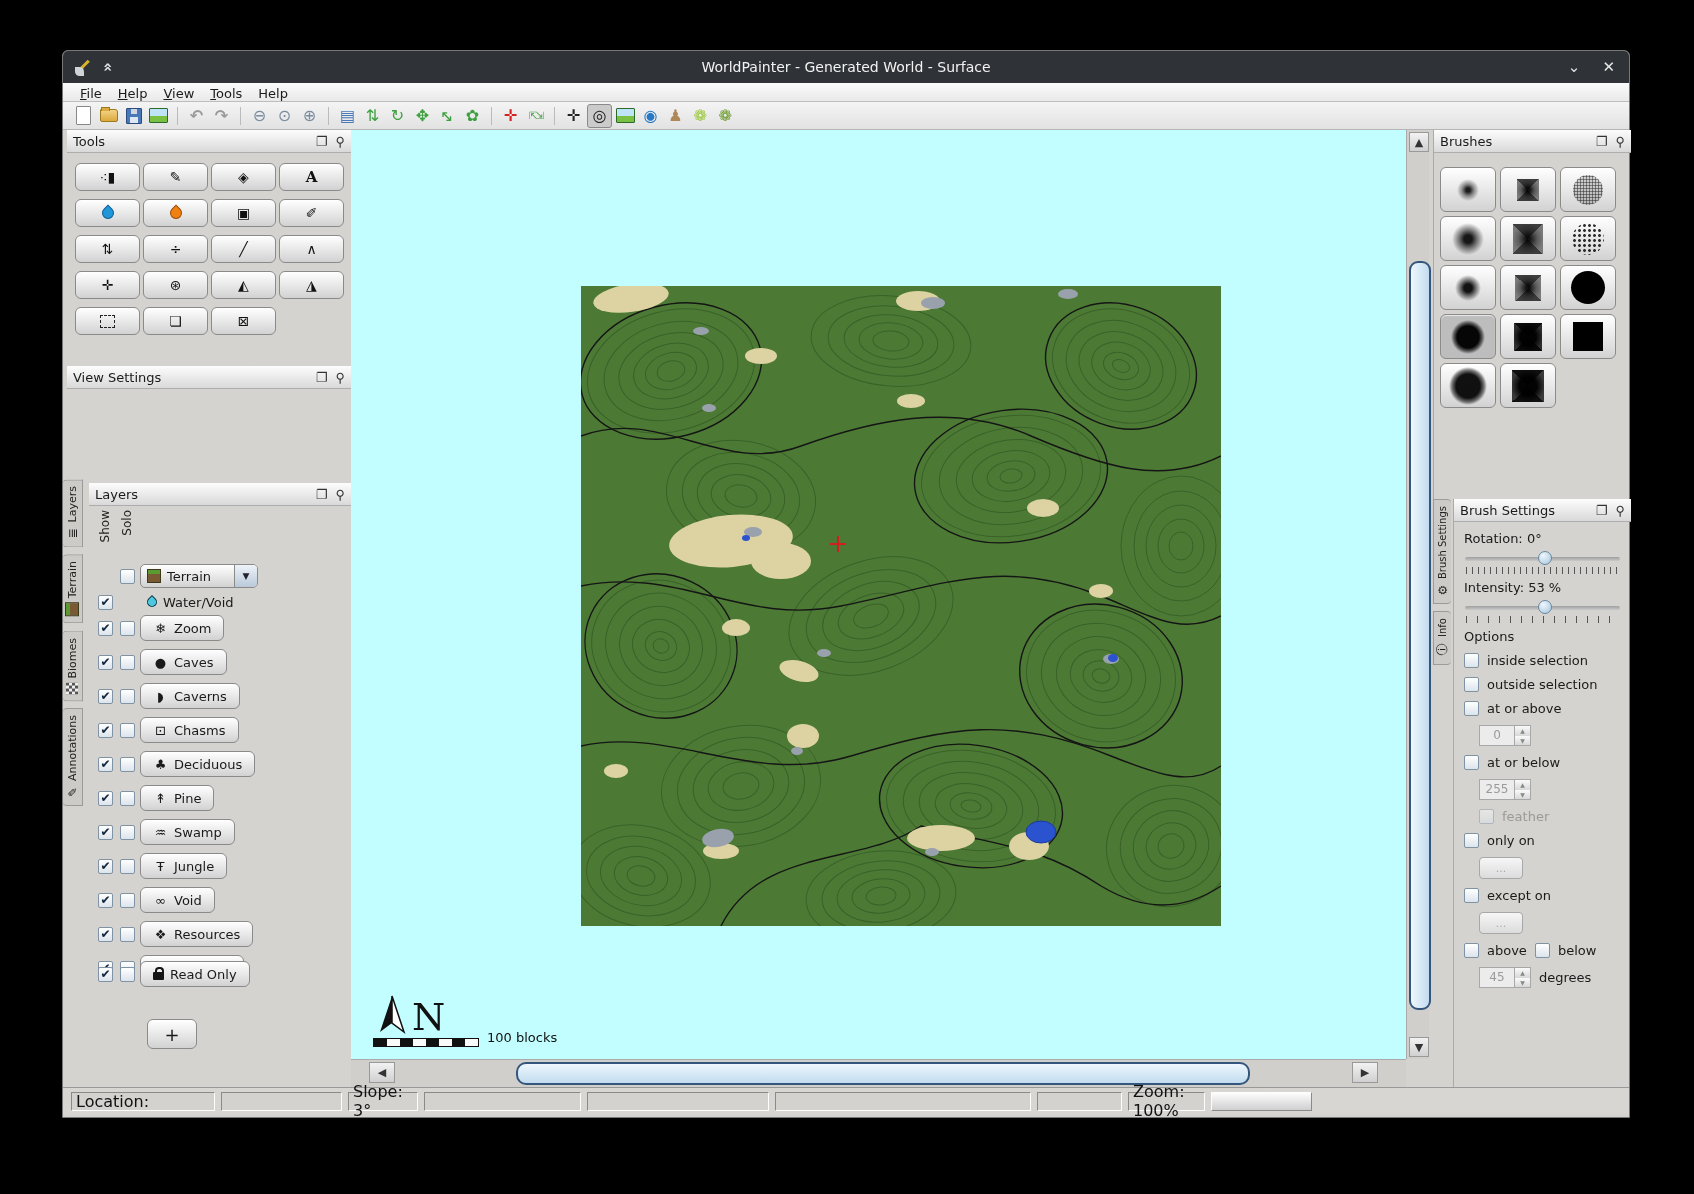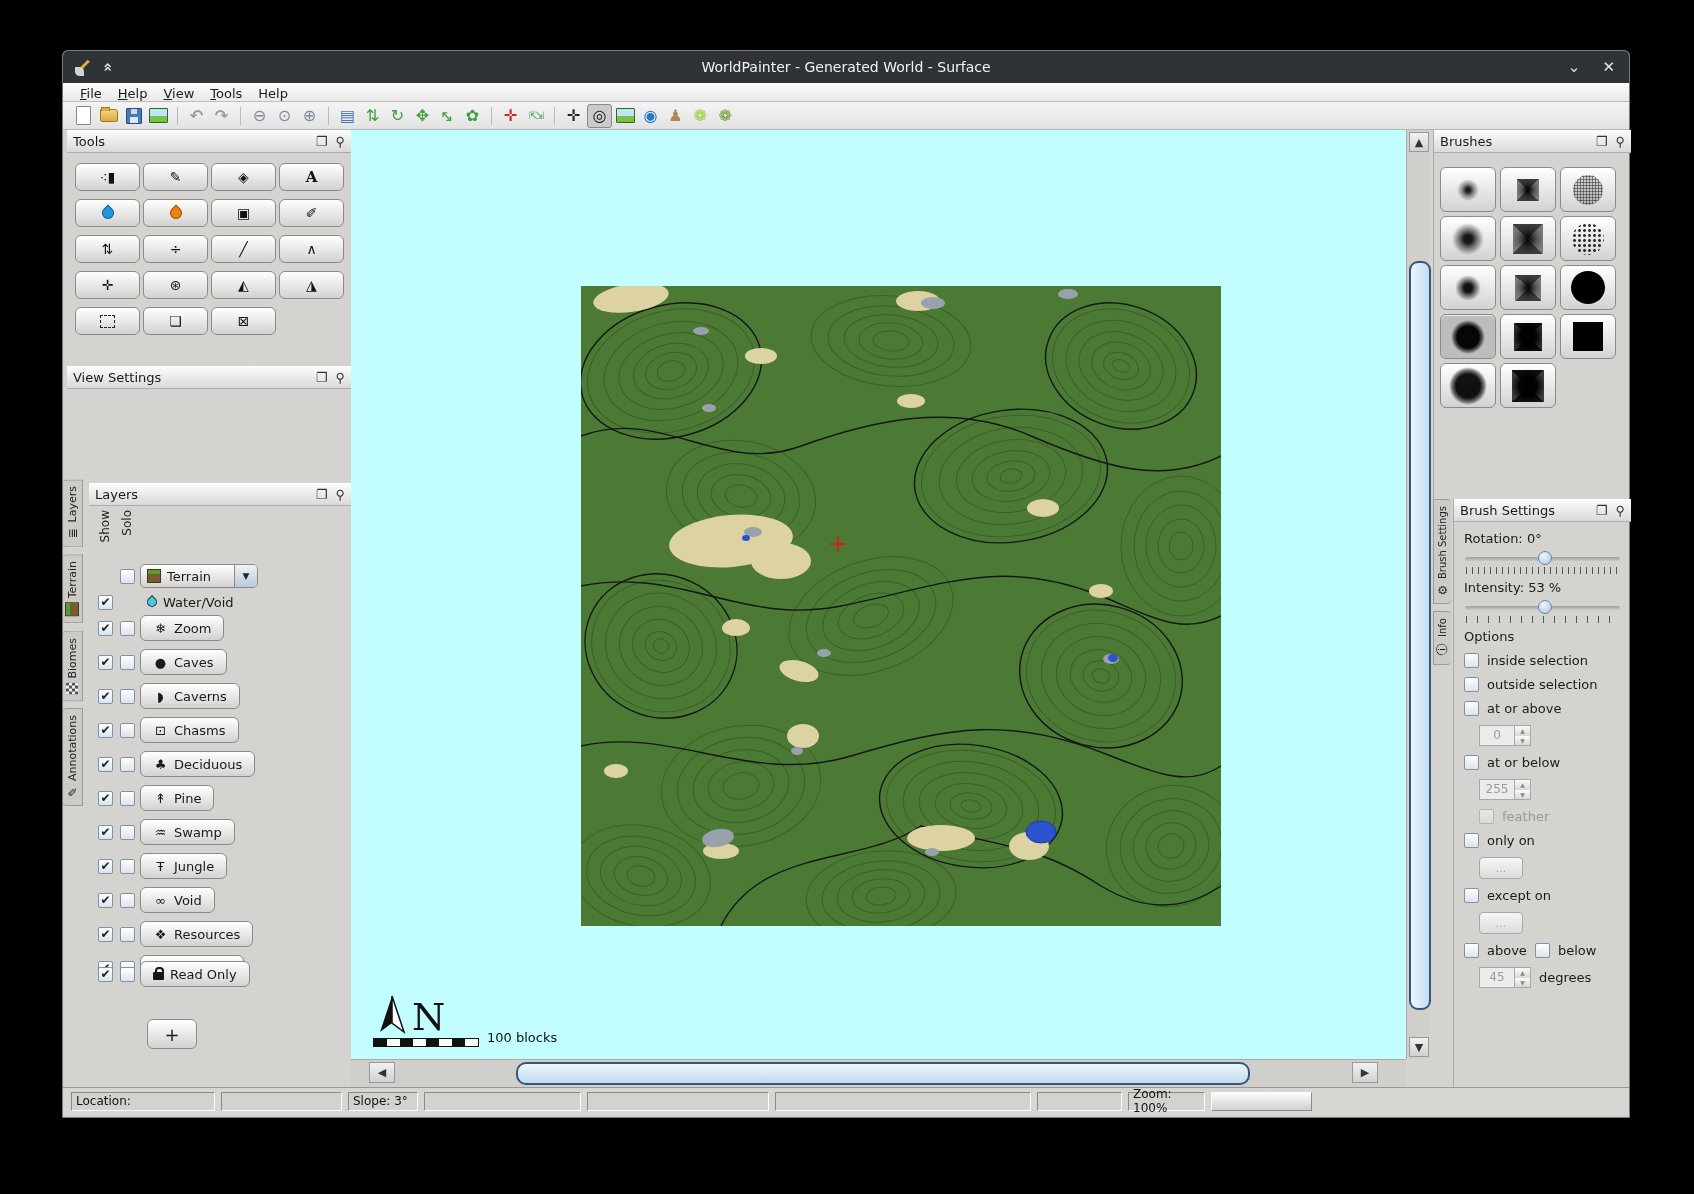--- a/index.html
+++ b/index.html
@@ -164,21 +164,21 @@
   .spinner .val{flex:1;text-align:center;color:#9a9a9a;font-size:12px;line-height:19px;}
   .spinner .arrows{width:15px;display:flex;flex-direction:column;border-left:1px solid #a8a8a8;}
   .spinner .arrows span{flex:1;font-size:6px;color:#888;display:flex;align-items:center;justify-content:center;background:linear-gradient(#fafafa,#d8d8d8);}
   .dotbtn{width:42px;height:20px;border:1px solid #a8a8a8;border-radius:4px;background:linear-gradient(#f6f6f6,#dcdcdc);
     color:#aaa;font-size:11px;display:inline-flex;align-items:center;justify-content:center;}
   .dim{color:#9a9a9a;}
   
   .statusbar{position:absolute;left:0;top:1036px;width:100%;height:27px;background:#d8d6d2;border-top:1px solid #999;
     display:flex;align-items:center;padding-left:8px;box-sizing:border-box;gap:6px;}
   .scell{height:19px;border:1px solid;border-color:#8a8a8a #fdfdfd #fdfdfd #8a8a8a;background:#d4d2ce;
-    font-size:12px;display:flex;align-items:center;padding:0 4px;box-sizing:border-box;color:#111;}
+    font-size:16px;display:flex;align-items:center;padding:0 4px;box-sizing:border-box;color:#111;}
   .sprog{background:linear-gradient(#fdfdfd,#cfcfcf);border-color:#fdfdfd #8a8a8a #8a8a8a #fdfdfd;}
 </style>
 </head>
 <body>
 
 <div class="window">
 
   <div class="titlebar">
     <div class="title">WorldPainter - Generated World - Surface</div>
     <div class="tb-left">

